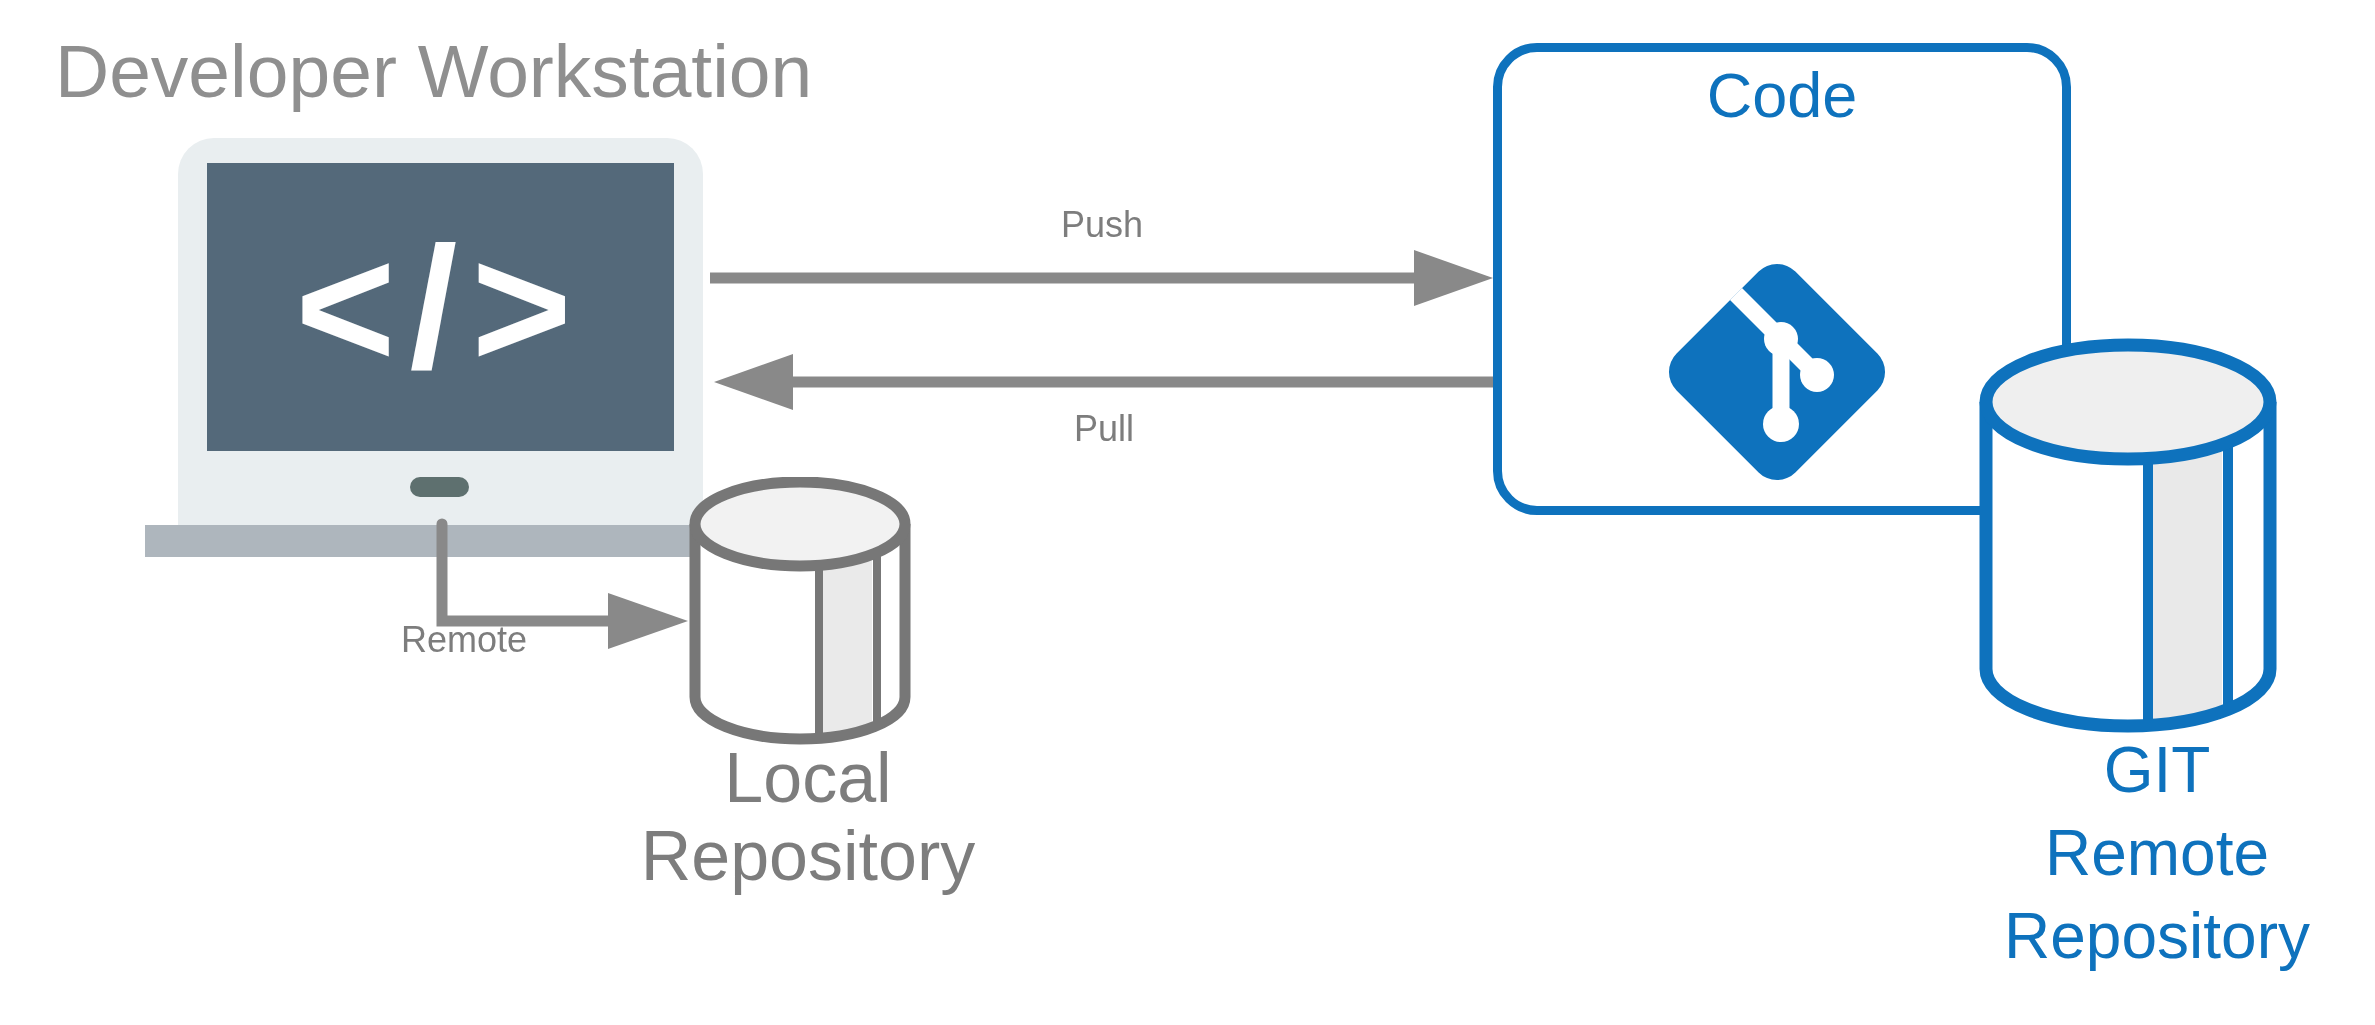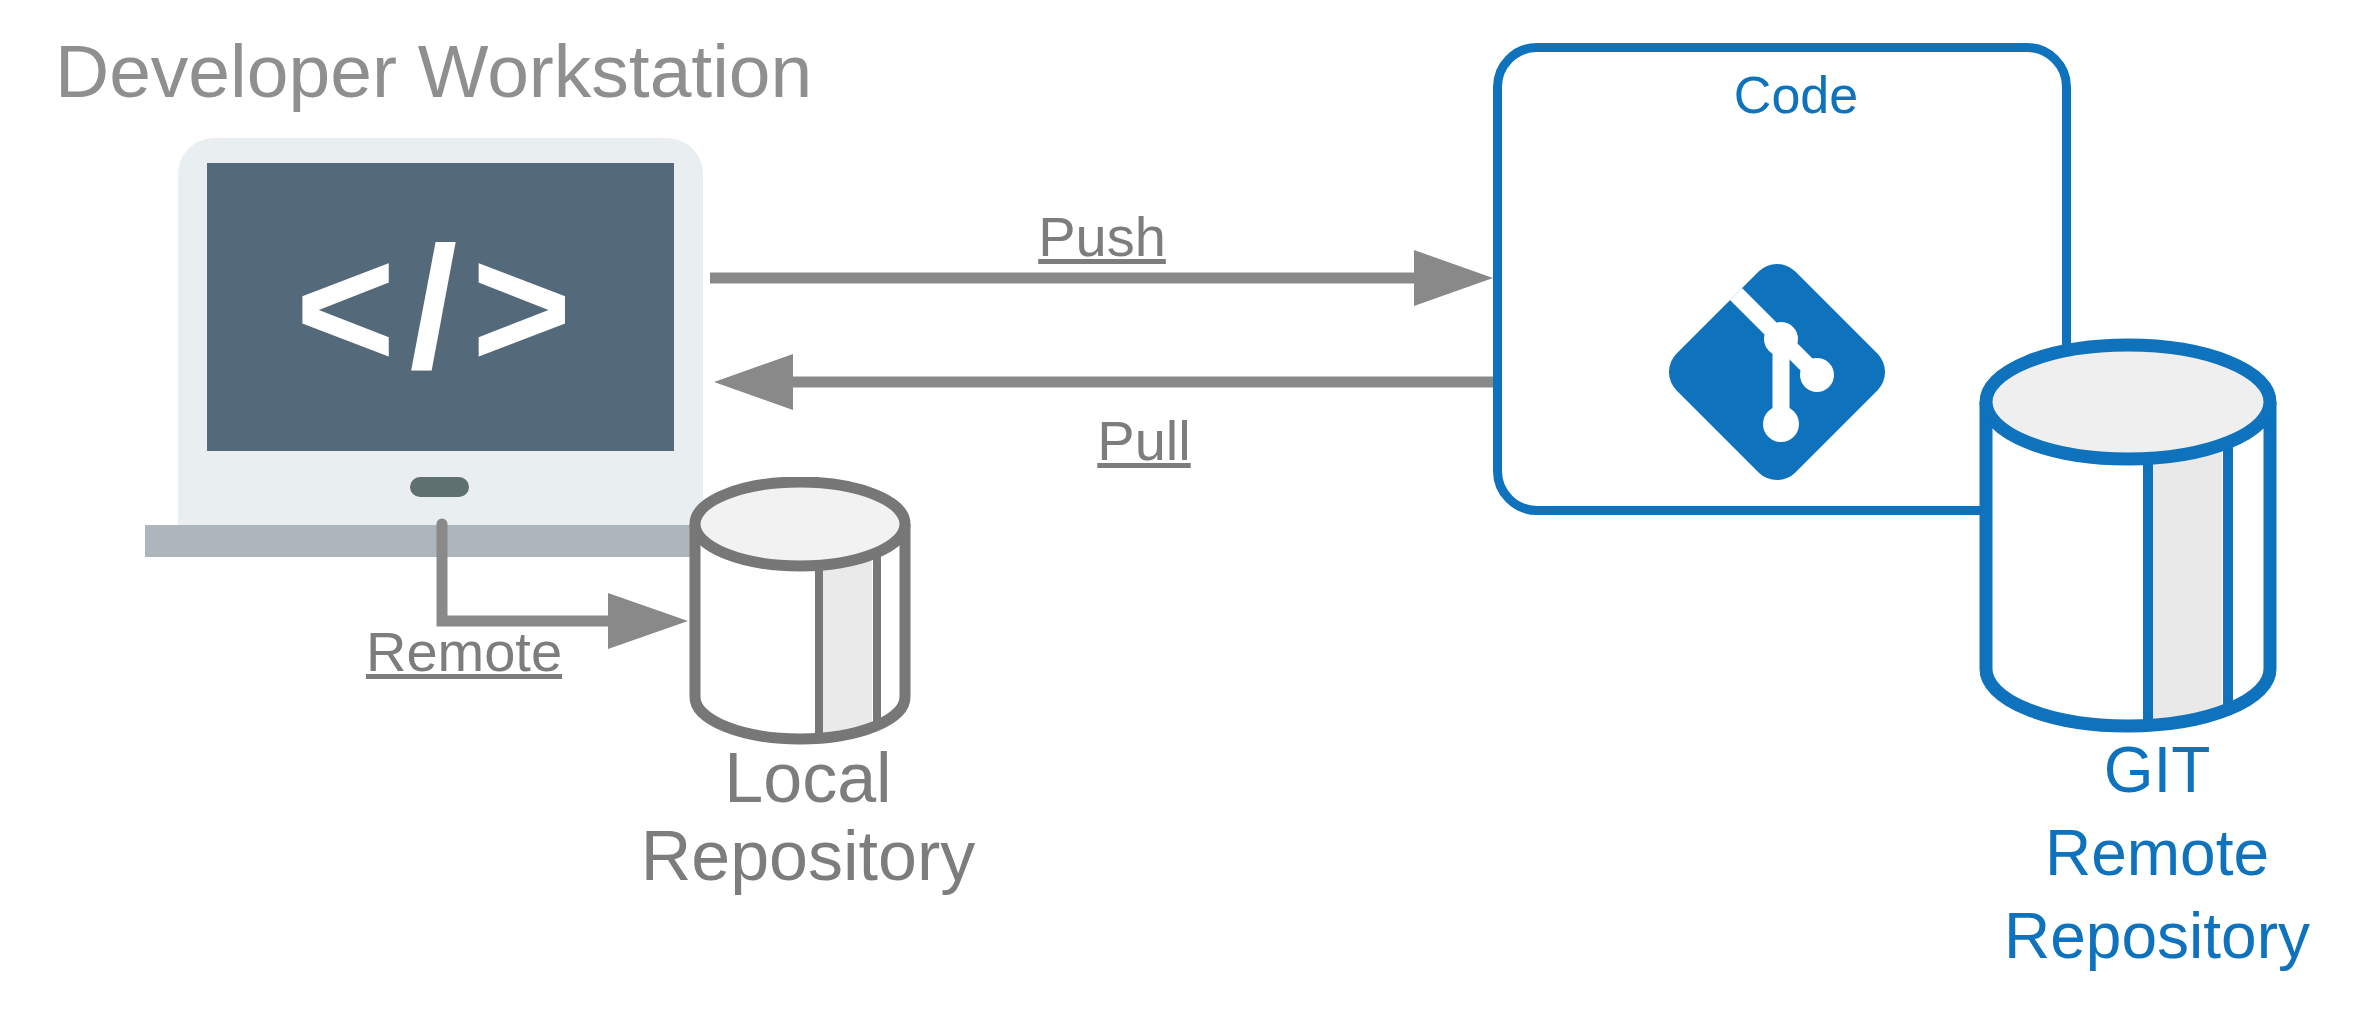--- a/index.html
+++ b/index.html
@@ -13,36 +13,36 @@
   }
   .abs { position: absolute; }
 
   
   .diagram-title {
     left: 55px; top: 26px;
     font-size: 75px; line-height: 1.2;
     color: #8f8f8f; white-space: nowrap;
   }
   .flow-label {
-    color: #7d7d7d; font-size: 56px; line-height: 1.2;
-    white-space: nowrap; transform: translateX(-50%); text-decoration: underline;
+    color: #7d7d7d; font-size: 36px; line-height: 1.2;
+    white-space: nowrap; transform: translateX(-50%);
   }
   .push-label   { left: 1102px; top: 203px; }
-  .pull-label   { left: 1144px; top: 407px; }
+  .pull-label   { left: 1104px; top: 407px; }
   .commit-label { left: 464px;  top: 618px; }
 
   .local-repo-label {
     left: 802px; top: 739px; transform: translateX(-50%);
     text-align: center; color: #7d7d7d;
     font-size: 70px; line-height: 78px; white-space: nowrap; margin-left: 6px;
   }
   .cm-label {
     left: 1782px; top: 52px; transform: translateX(-50%);
     text-align: right; color: #0e72bd;
-    font-size: 52px; line-height: 87px; white-space: nowrap; margin-left: 14px;
+    font-size: 63px; line-height: 87px; white-space: nowrap;
   }
   .remote-repo-label {
     left: 2157px; top: 729px; transform: translateX(-50%);
     text-align: center; color: #0e72bd;
     font-size: 64px; line-height: 83px; white-space: nowrap;
   }
   .label-line { display: block; }
 
   
   .laptop-body {

